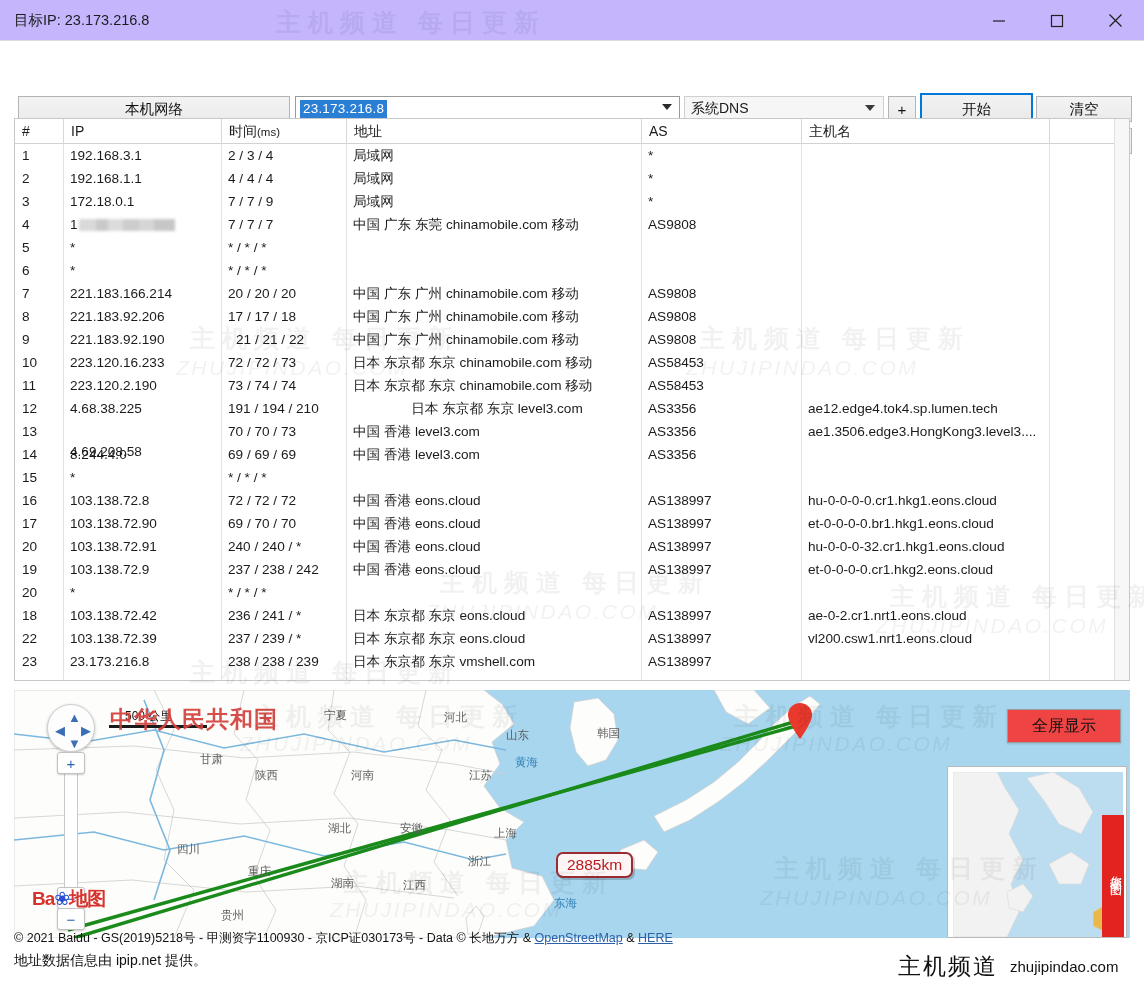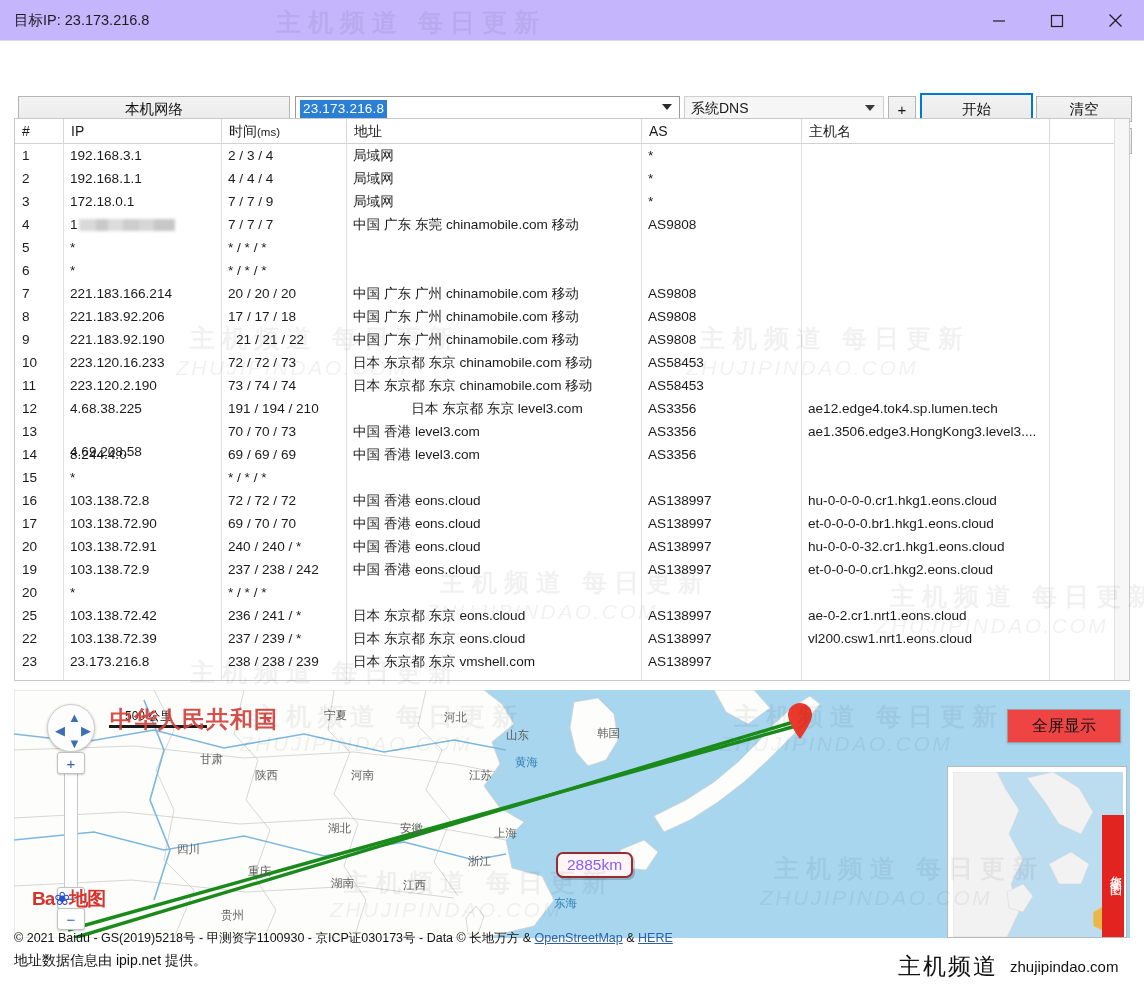--- a/index.html
+++ b/index.html
@@ -190,21 +190,21 @@
 
   .baidu-logo {
     position:absolute; left:18px; top:196px;
     font-size:19px; font-weight:bold; color:#d7322b; letter-spacing:-1px;
   }
   .baidu-logo .paw { color:#2b4fd0; }
 
   .dist-bubble {
     position:absolute; left:542px; top:162px;
     background:#fdf4f5; border:2px solid #9b2b33; border-radius:7px;
-    padding:2px 9px; font-size:15.5px; color:#8b5cf6; box-shadow:2px 2px 0 rgba(0,0,0,.18);
+    padding:2px 9px; font-size:15.5px; color:#b91c1c; box-shadow:2px 2px 0 rgba(0,0,0,.18);
   }
   .marker {
     position:absolute; left:786px; top:707px; width:28px; height:38px;
   }
   .btn-fullscreen {
     position:absolute; left:1007px; top:709px; width:114px; height:34px;
     background:#ef4444; border:1px solid #9d9d9d; font-size:16px; color:#111;
     display:flex;align-items:center;justify-content:center; cursor:pointer;
     box-shadow:0 1px 2px rgba(0,0,0,.15);
   }
@@ -487,21 +487,21 @@
         </div>
         <div class="trow">
           <div class="td num" style="left: 0px; width: 48px;">20</div>
           <div class="td" style="left: 48px; width: 158px;">*</div>
           <div class="td" style="left: 206px; width: 125px;">* / * / *</div>
           <div class="td" style="left: 331px; width: 295px;"></div>
           <div class="td" style="left: 626px; width: 160px;"></div>
           <div class="td" style="left: 786px; width: 248px;"></div>
         </div>
         <div class="trow">
-          <div class="td num" style="left: 0px; width: 48px;">25</div>
+          <div class="td num" style="left: 0px; width: 48px;">18</div>
           <div class="td" style="left: 48px; width: 158px;">103.138.72.42</div>
           <div class="td" style="left: 206px; width: 125px;">236 / 241 / *</div>
           <div class="td" style="left: 331px; width: 295px;">日本 东京都 东京 eons.cloud</div>
           <div class="td" style="left: 626px; width: 160px;">AS138997</div>
           <div class="td" style="left: 786px; width: 248px;">ae-0-2.cr1.nrt1.eons.cloud</div>
         </div>
         <div class="trow">
           <div class="td num" style="left: 0px; width: 48px;">22</div>
           <div class="td" style="left: 48px; width: 158px;">103.138.72.39</div>
           <div class="td" style="left: 206px; width: 125px;">237 / 239 / *</div>

